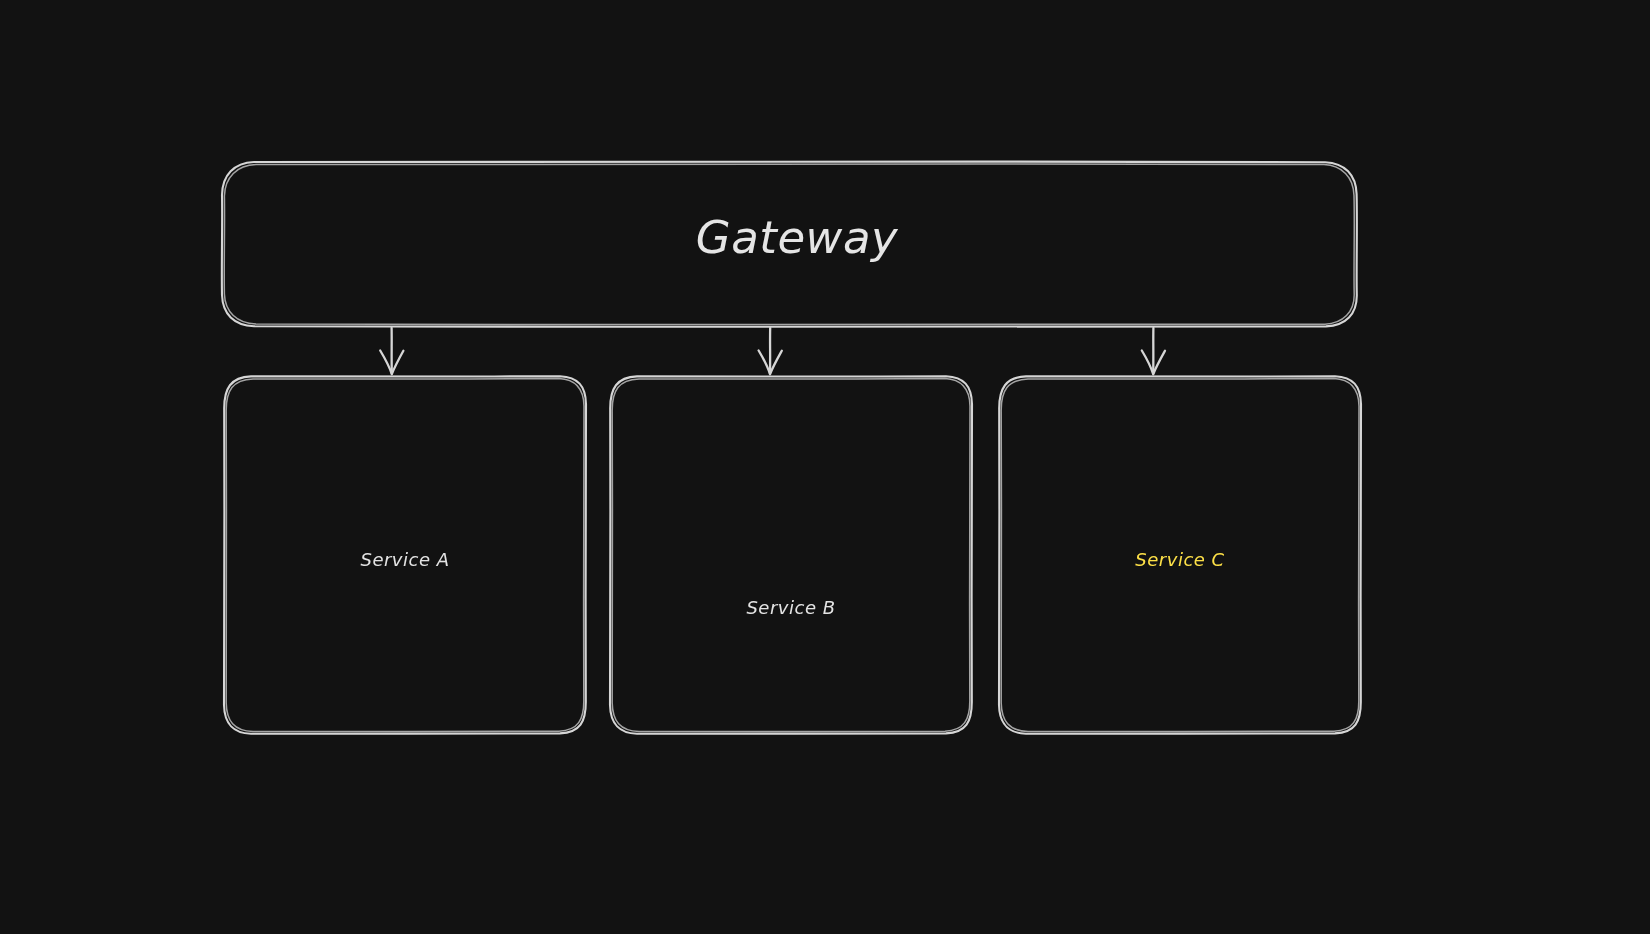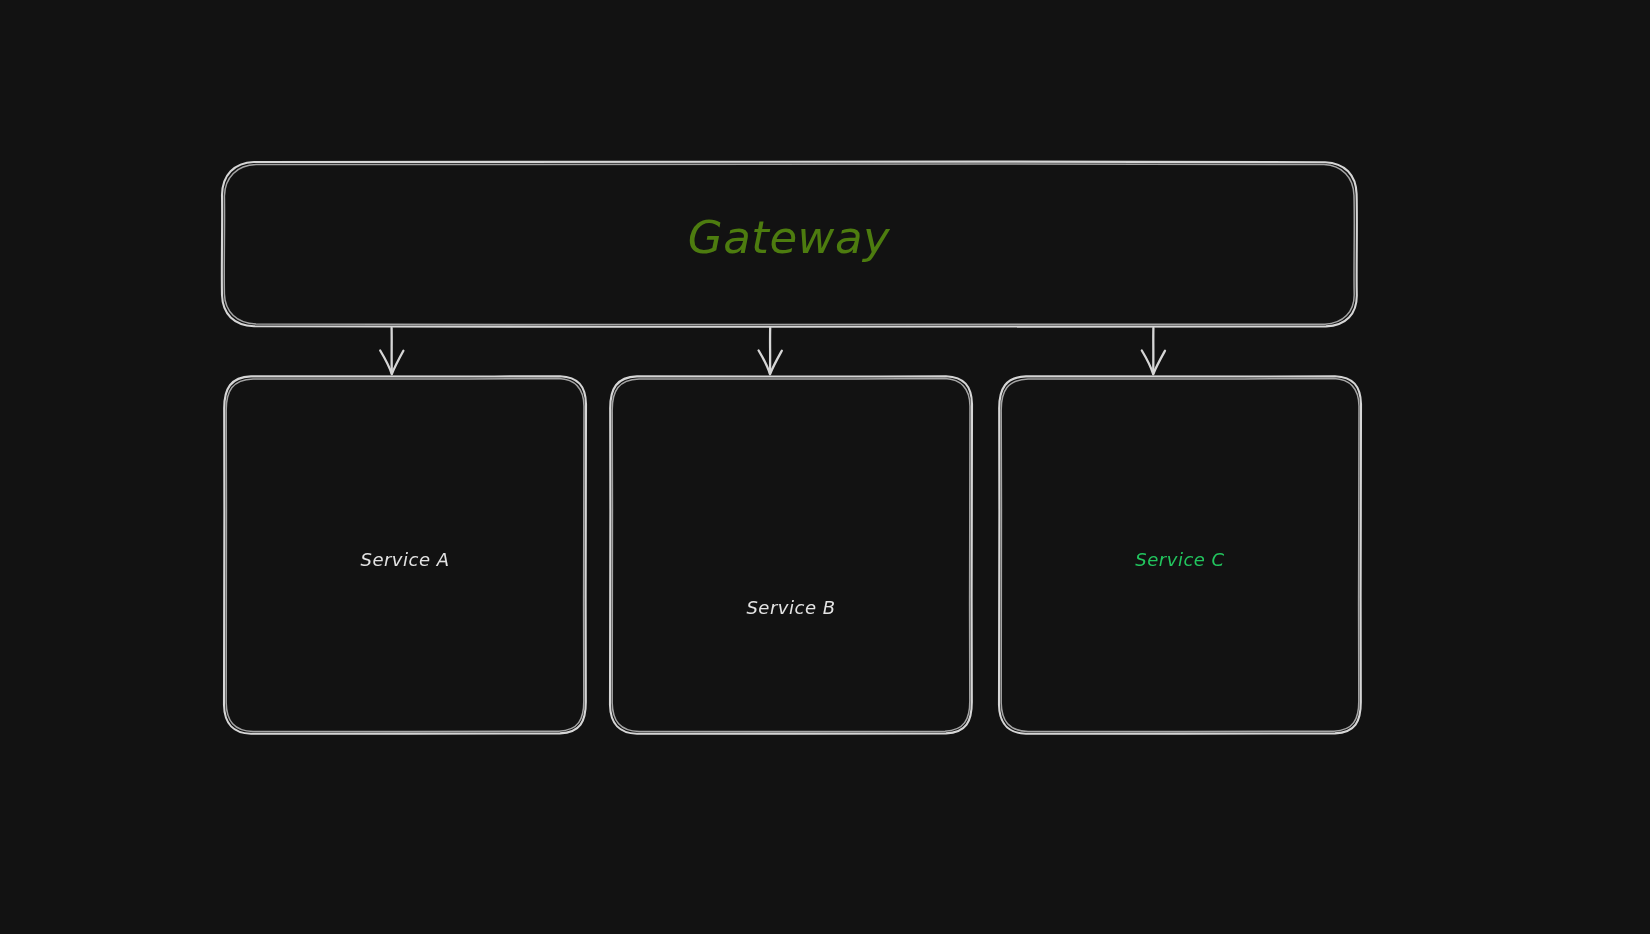--- a/index.html
+++ b/index.html
@@ -155,21 +155,21 @@
                C 1359.6 472, 1358 598, 1358.8 699
                C 1359.2 720, 1353 730.4, 1334 731.2
                C 1243 732, 1117 730.8, 1028 731.6
                C 1009 730.8, 1001.6 721, 1001.2 703
                C 1000.6 638, 1002 512, 1001.2 412
                C 1000.8 390, 1008 379.8, 1028 379 Z"></path>
     </g>
 
   </svg>
 
-  <div class="node-label title-label" style="left: 0px; top: 210px; width: 1578px; color: #4d7c0f;">Gateway</div>
+  <div class="node-label title-label" style="left: 0px; top: 210px; width: 1578px; color: #e5e5e5; padding-left: 8px;">Gateway</div>
 
   <div class="node-label svc-label" style="left: 225px; top: 543px; width: 360px; color: rgb(227, 227, 227);">Service A</div>
 
   <div class="node-label svc-label" style="left: 611px; top: 543px; width: 360px; color: rgb(227, 227, 227); margin-top: 48px;">Service B</div>
 
-  <div class="node-label svc-label" style="left: 1000px; top: 543px; width: 360px; color: #22c55e;">Service C</div>
+  <div class="node-label svc-label" style="left: 1000px; top: 543px; width: 360px; color: #fde047;">Service C</div>
 
 </div>
 
 </body></html>

